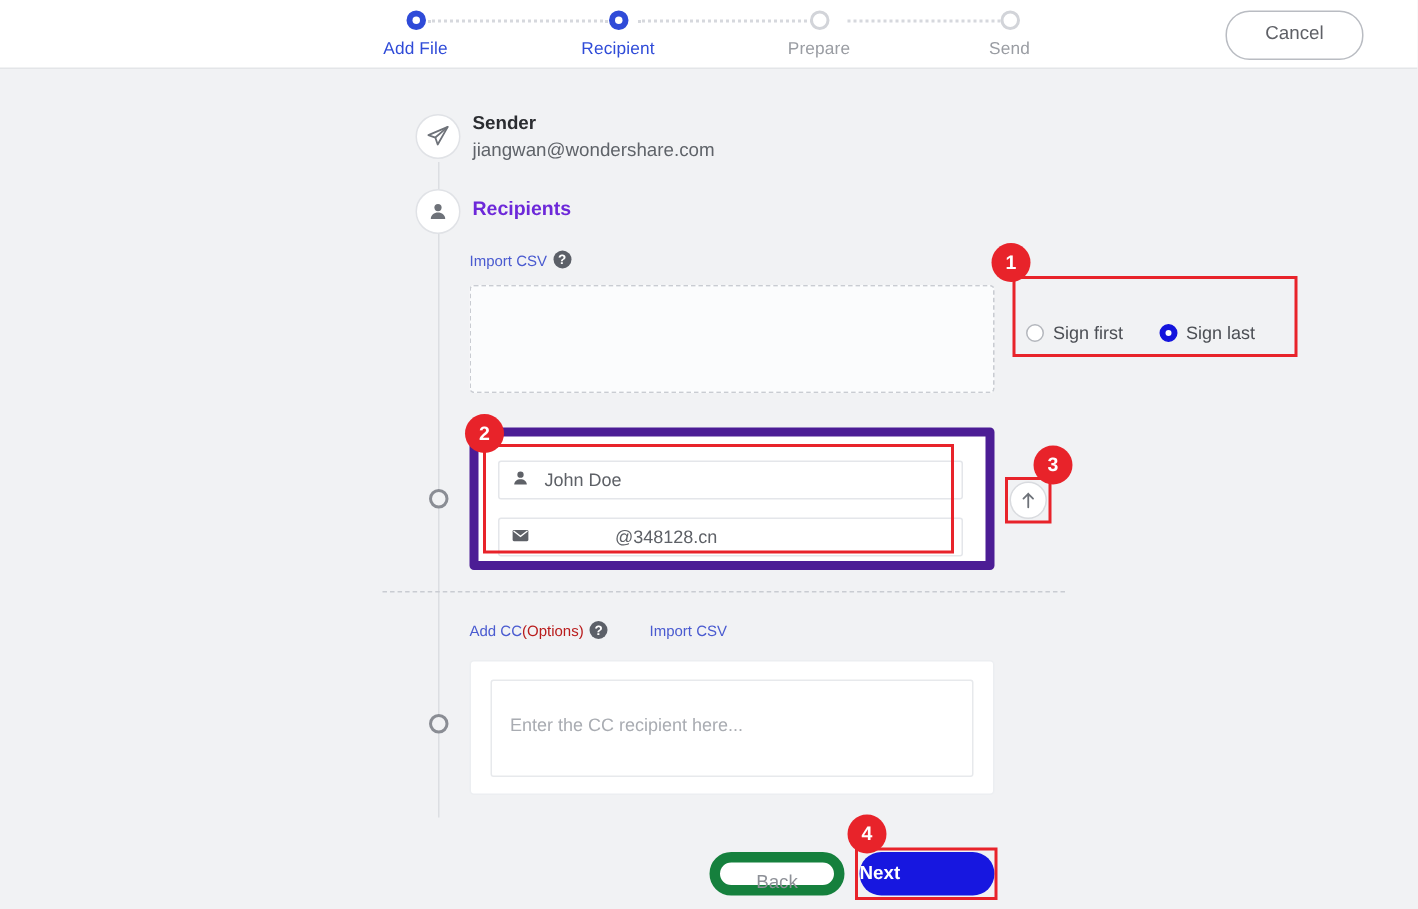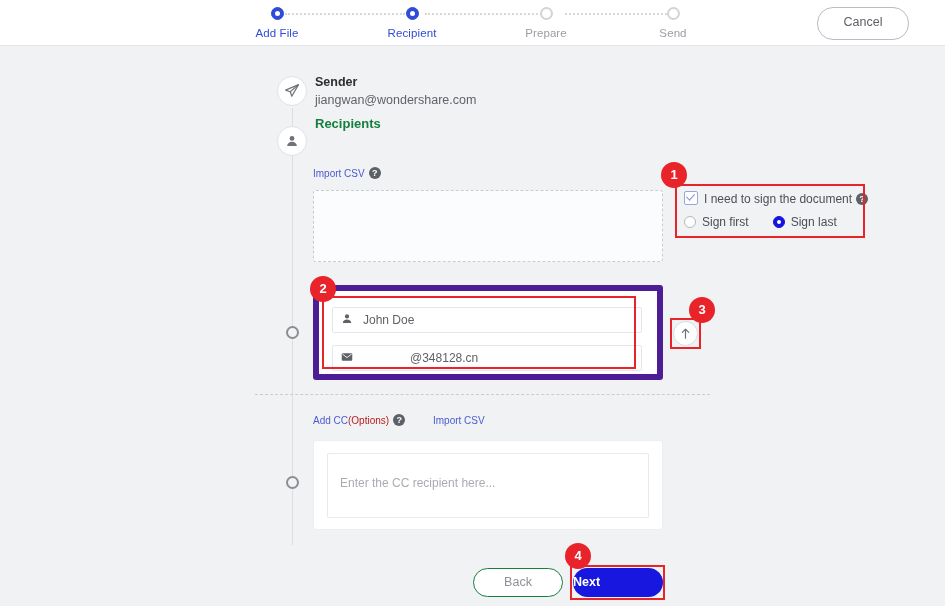--- a/index.html
+++ b/index.html
@@ -129,22 +129,22 @@
 
   
   .sender-block { position: absolute; left: 315px; top: 74px; }
   .sender-title {
     font-size: 12.5px; font-weight: bold; color: #2b2d31; line-height: 16px;
   }
   .sender-mail {
     font-size: 12.5px; color: #5f6369; line-height: 18px; margin-top: 1px;
   }
   .recipients-title {
-    position: absolute; left: 315px; top: 116px;
-    font-size: 13px; font-weight: bold; color: #15803d;
+    position: absolute; left: 315px; top: 131px;
+    font-size: 13px; font-weight: bold; color: #6d28d9;
   }
 
   
   .link-label {
     font-size: 10px; color: #4a5bd0; cursor: pointer;
   }
   .muted-paren { color: #b91c1c; }
   .qmark {
     display: inline-block;
     width: 12px; height: 12px;
@@ -314,21 +314,21 @@
     color: #a9acb2;
   }
 
   
   .back-btn {
     position: absolute;
     left: 473px; top: 568px;
     width: 90px; height: 29px;
     line-height: 27px;
     text-align: center;
-    border: 1px solid #15803d;
+    border: 7px solid #15803d;
     border-radius: 15px;
     background: #ffffff;
     color: #8d9097;
     font-size: 12.5px;
     cursor: pointer;
     box-sizing: border-box;
   }
   .next-btn {
     position: absolute;
     left: 573px; top: 568px;
@@ -422,23 +422,20 @@
 
 <div class="recipients-title">Recipients</div>
 
 <div class="import-csv-label">
   <span class="link-label">Import CSV</span><span class="qmark">?</span>
 </div>
 
 <div class="dropzone"></div>
 
 <div class="sign-panel">
-  <div class="sign-row r1">
-    <span class="cbox checked"></span><span>I need to sign the document</span><span class="qmark">?</span>
-  </div>
   <div class="sign-row r2">
     <span class="radio"></span><span>Sign first</span><span class="sign-gap"></span><span class="radio selected"></span><span>Sign last</span>
   </div>
 </div>
 
 <div class="recipient-card">
   <div class="field name">
     <span class="field-icon">
       <svg width="12" height="12" viewBox="0 0 16 16">
         <circle cx="8" cy="4.6" r="2.8" fill="#5e6167"></circle>

